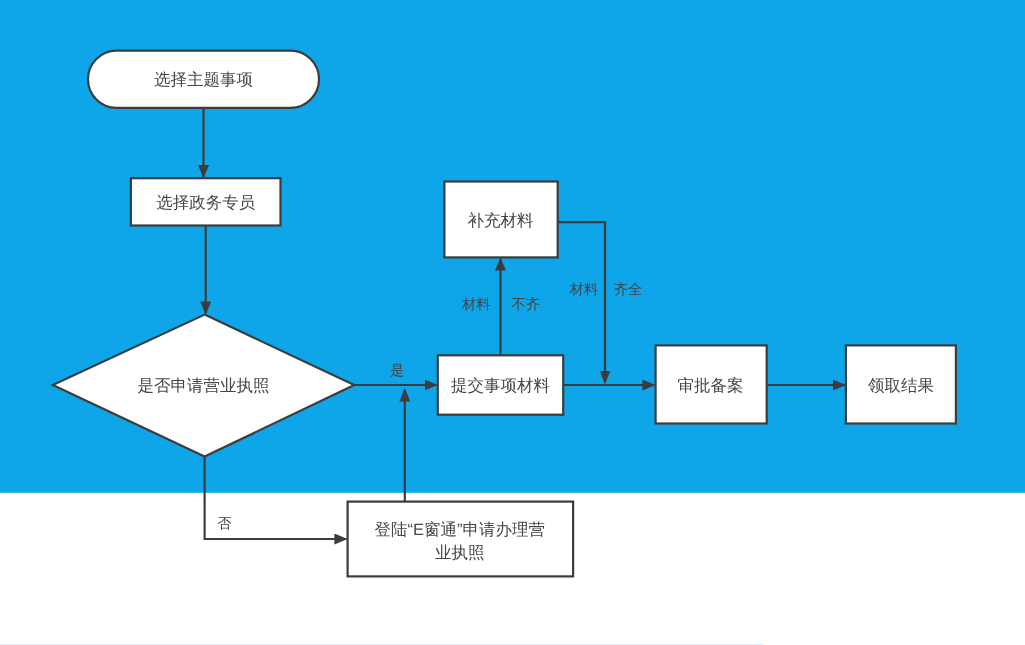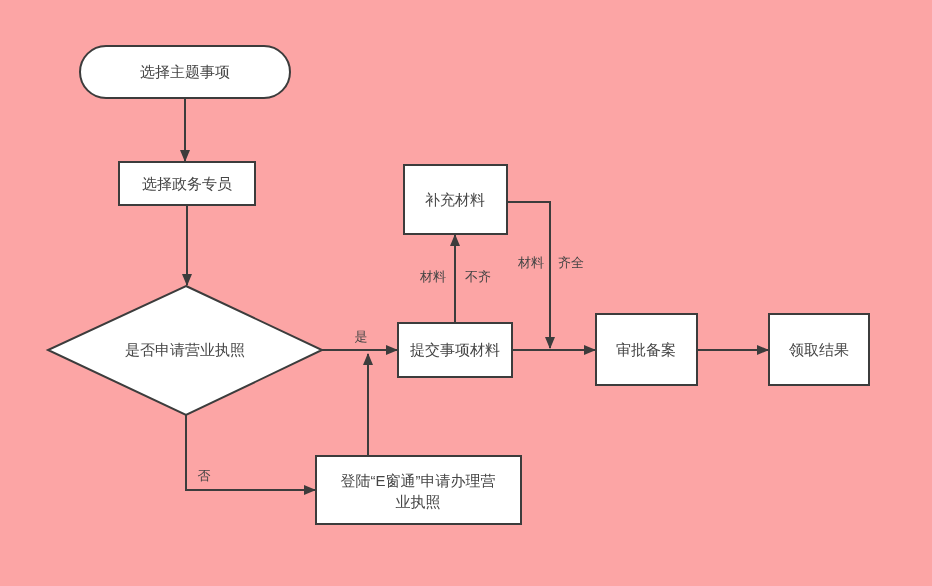--- a/index.html
+++ b/index.html
@@ -7,22 +7,22 @@
     padding: 0;
     background: #ffffff;
     width: 932px;
     height: 586px;
     overflow: hidden;
     font-family: "Liberation Sans", "DejaVu Sans", sans-serif;
   }
   .stage {
     position: relative;
     width: 932px;
-    height: 586px;
-    background: #fca5a5;
+    height: 448px;
+    background: #0ea5e9;
   }
   svg { display: block; }
   .shape {
     fill: #ffffff;
     stroke: #3c3c3c;
     stroke-width: 2;
   }
   .edge {
     fill: none;
     stroke: #3c3c3c;

